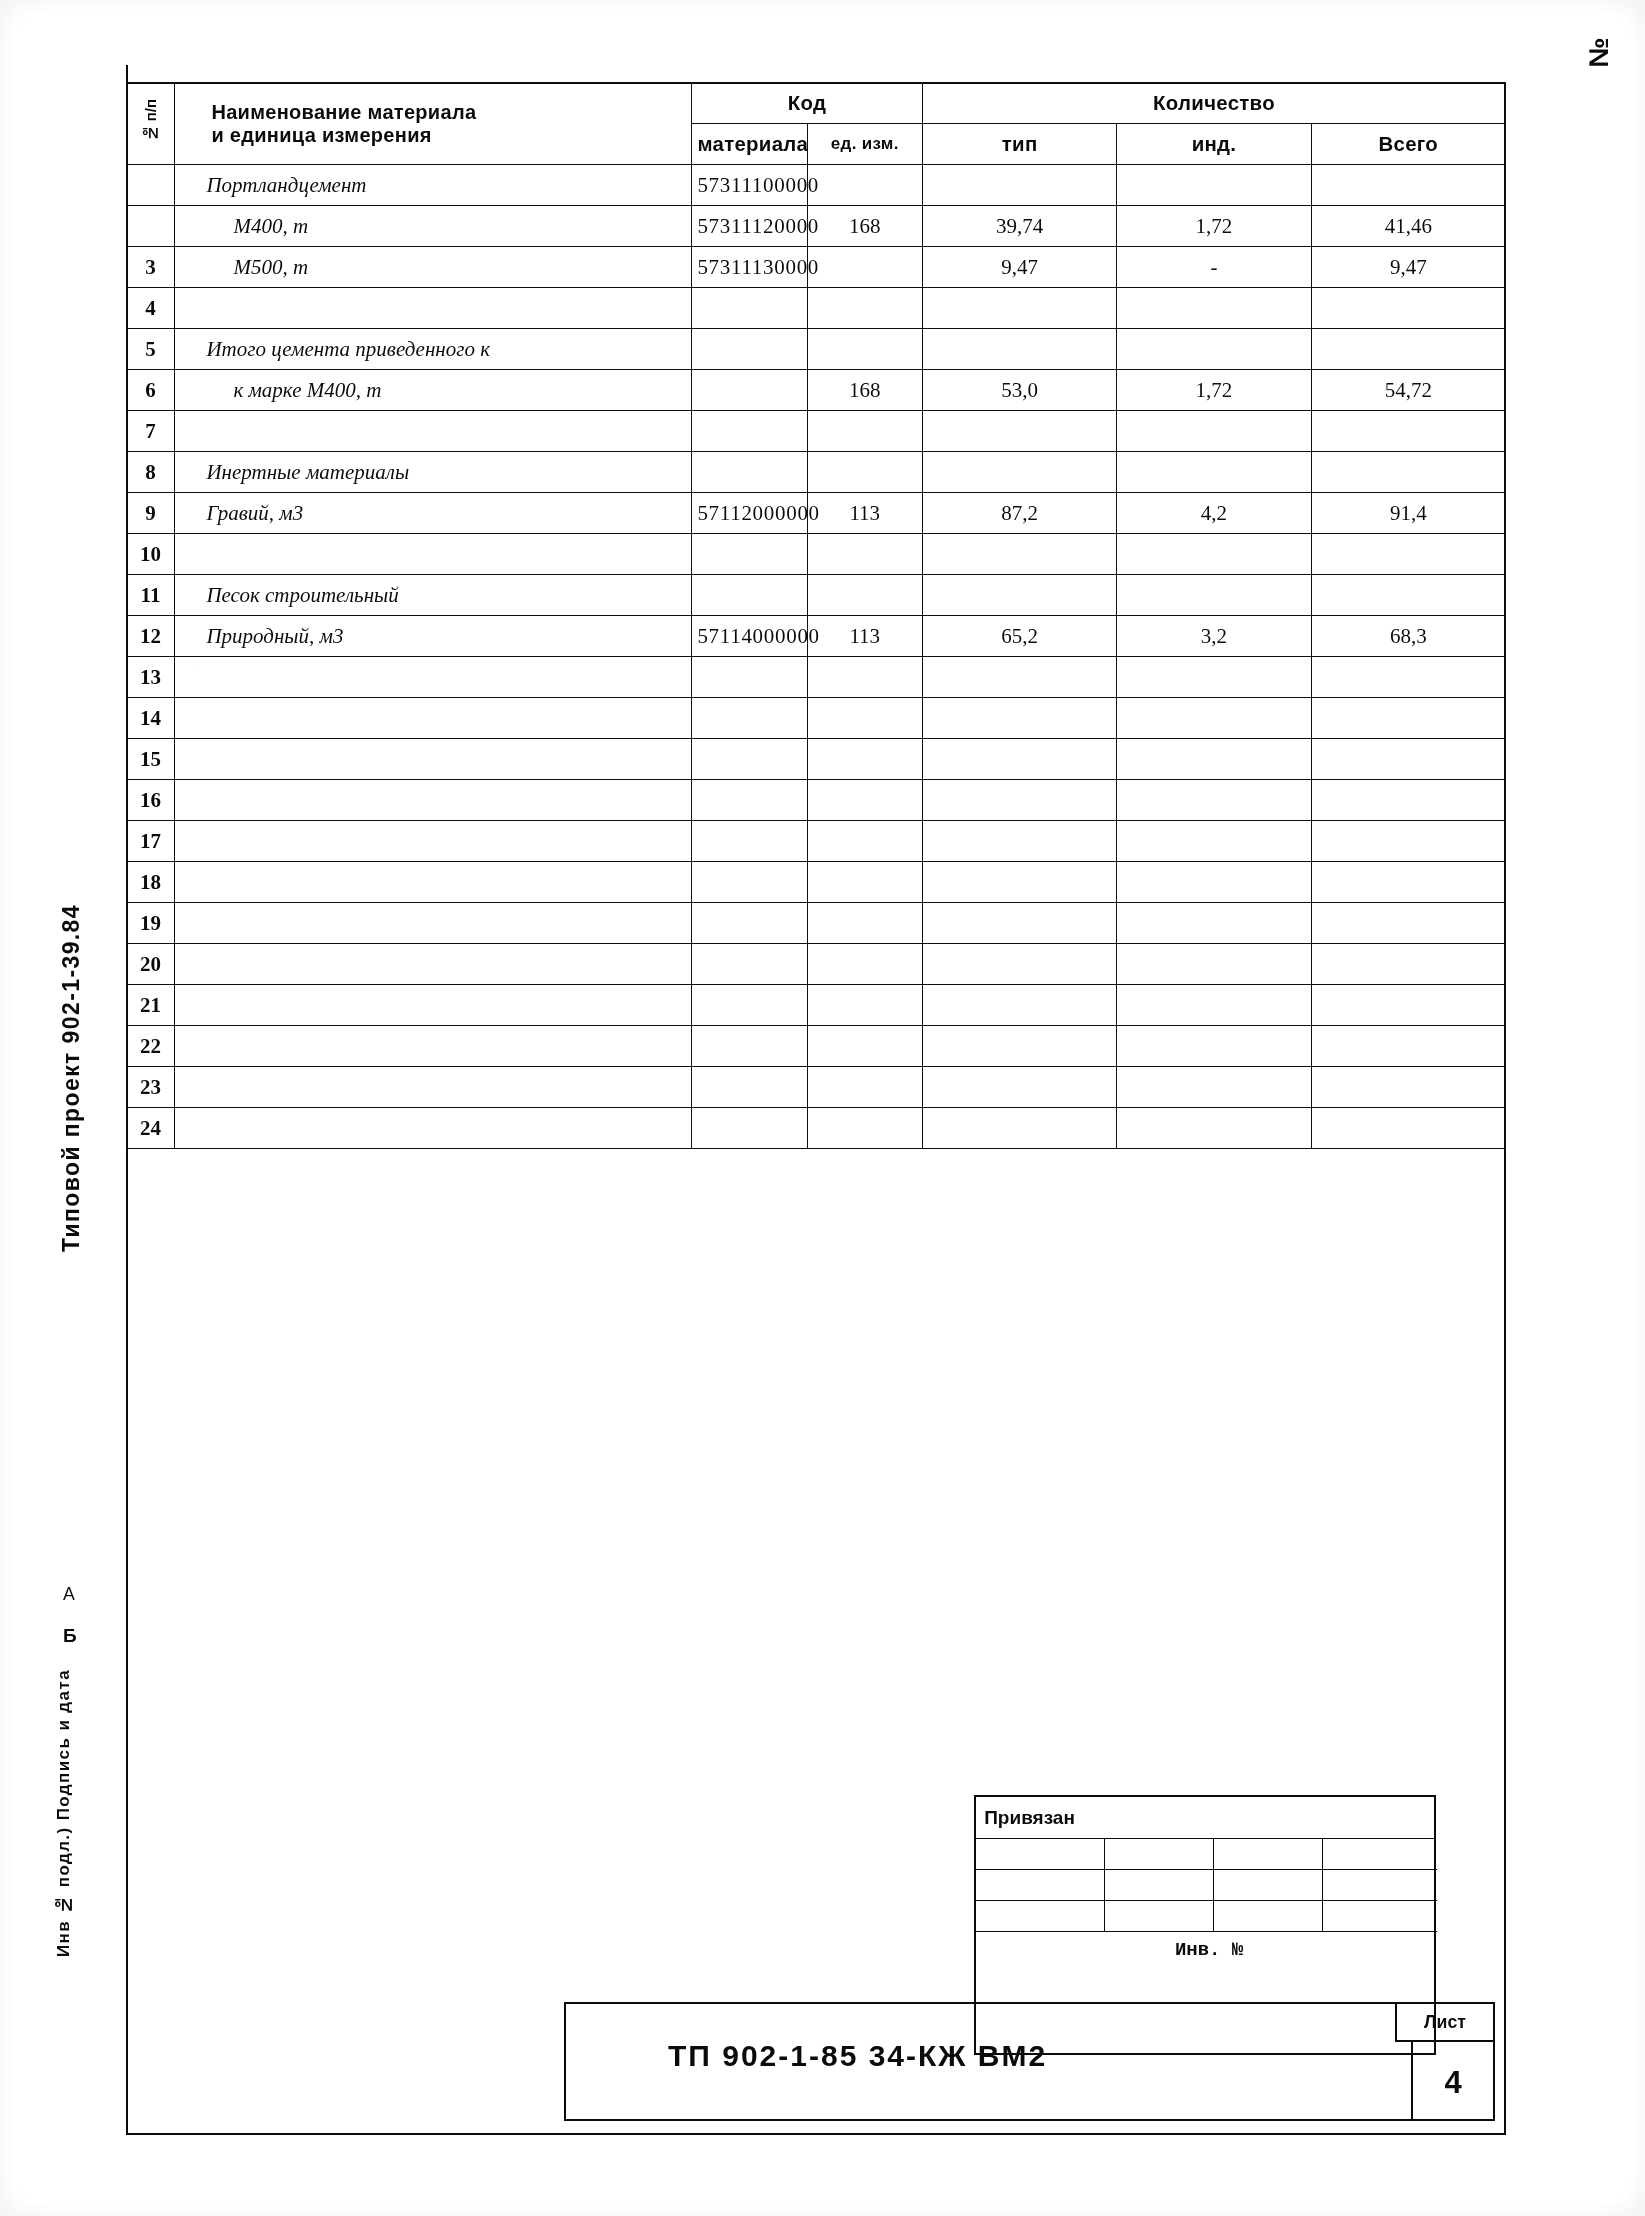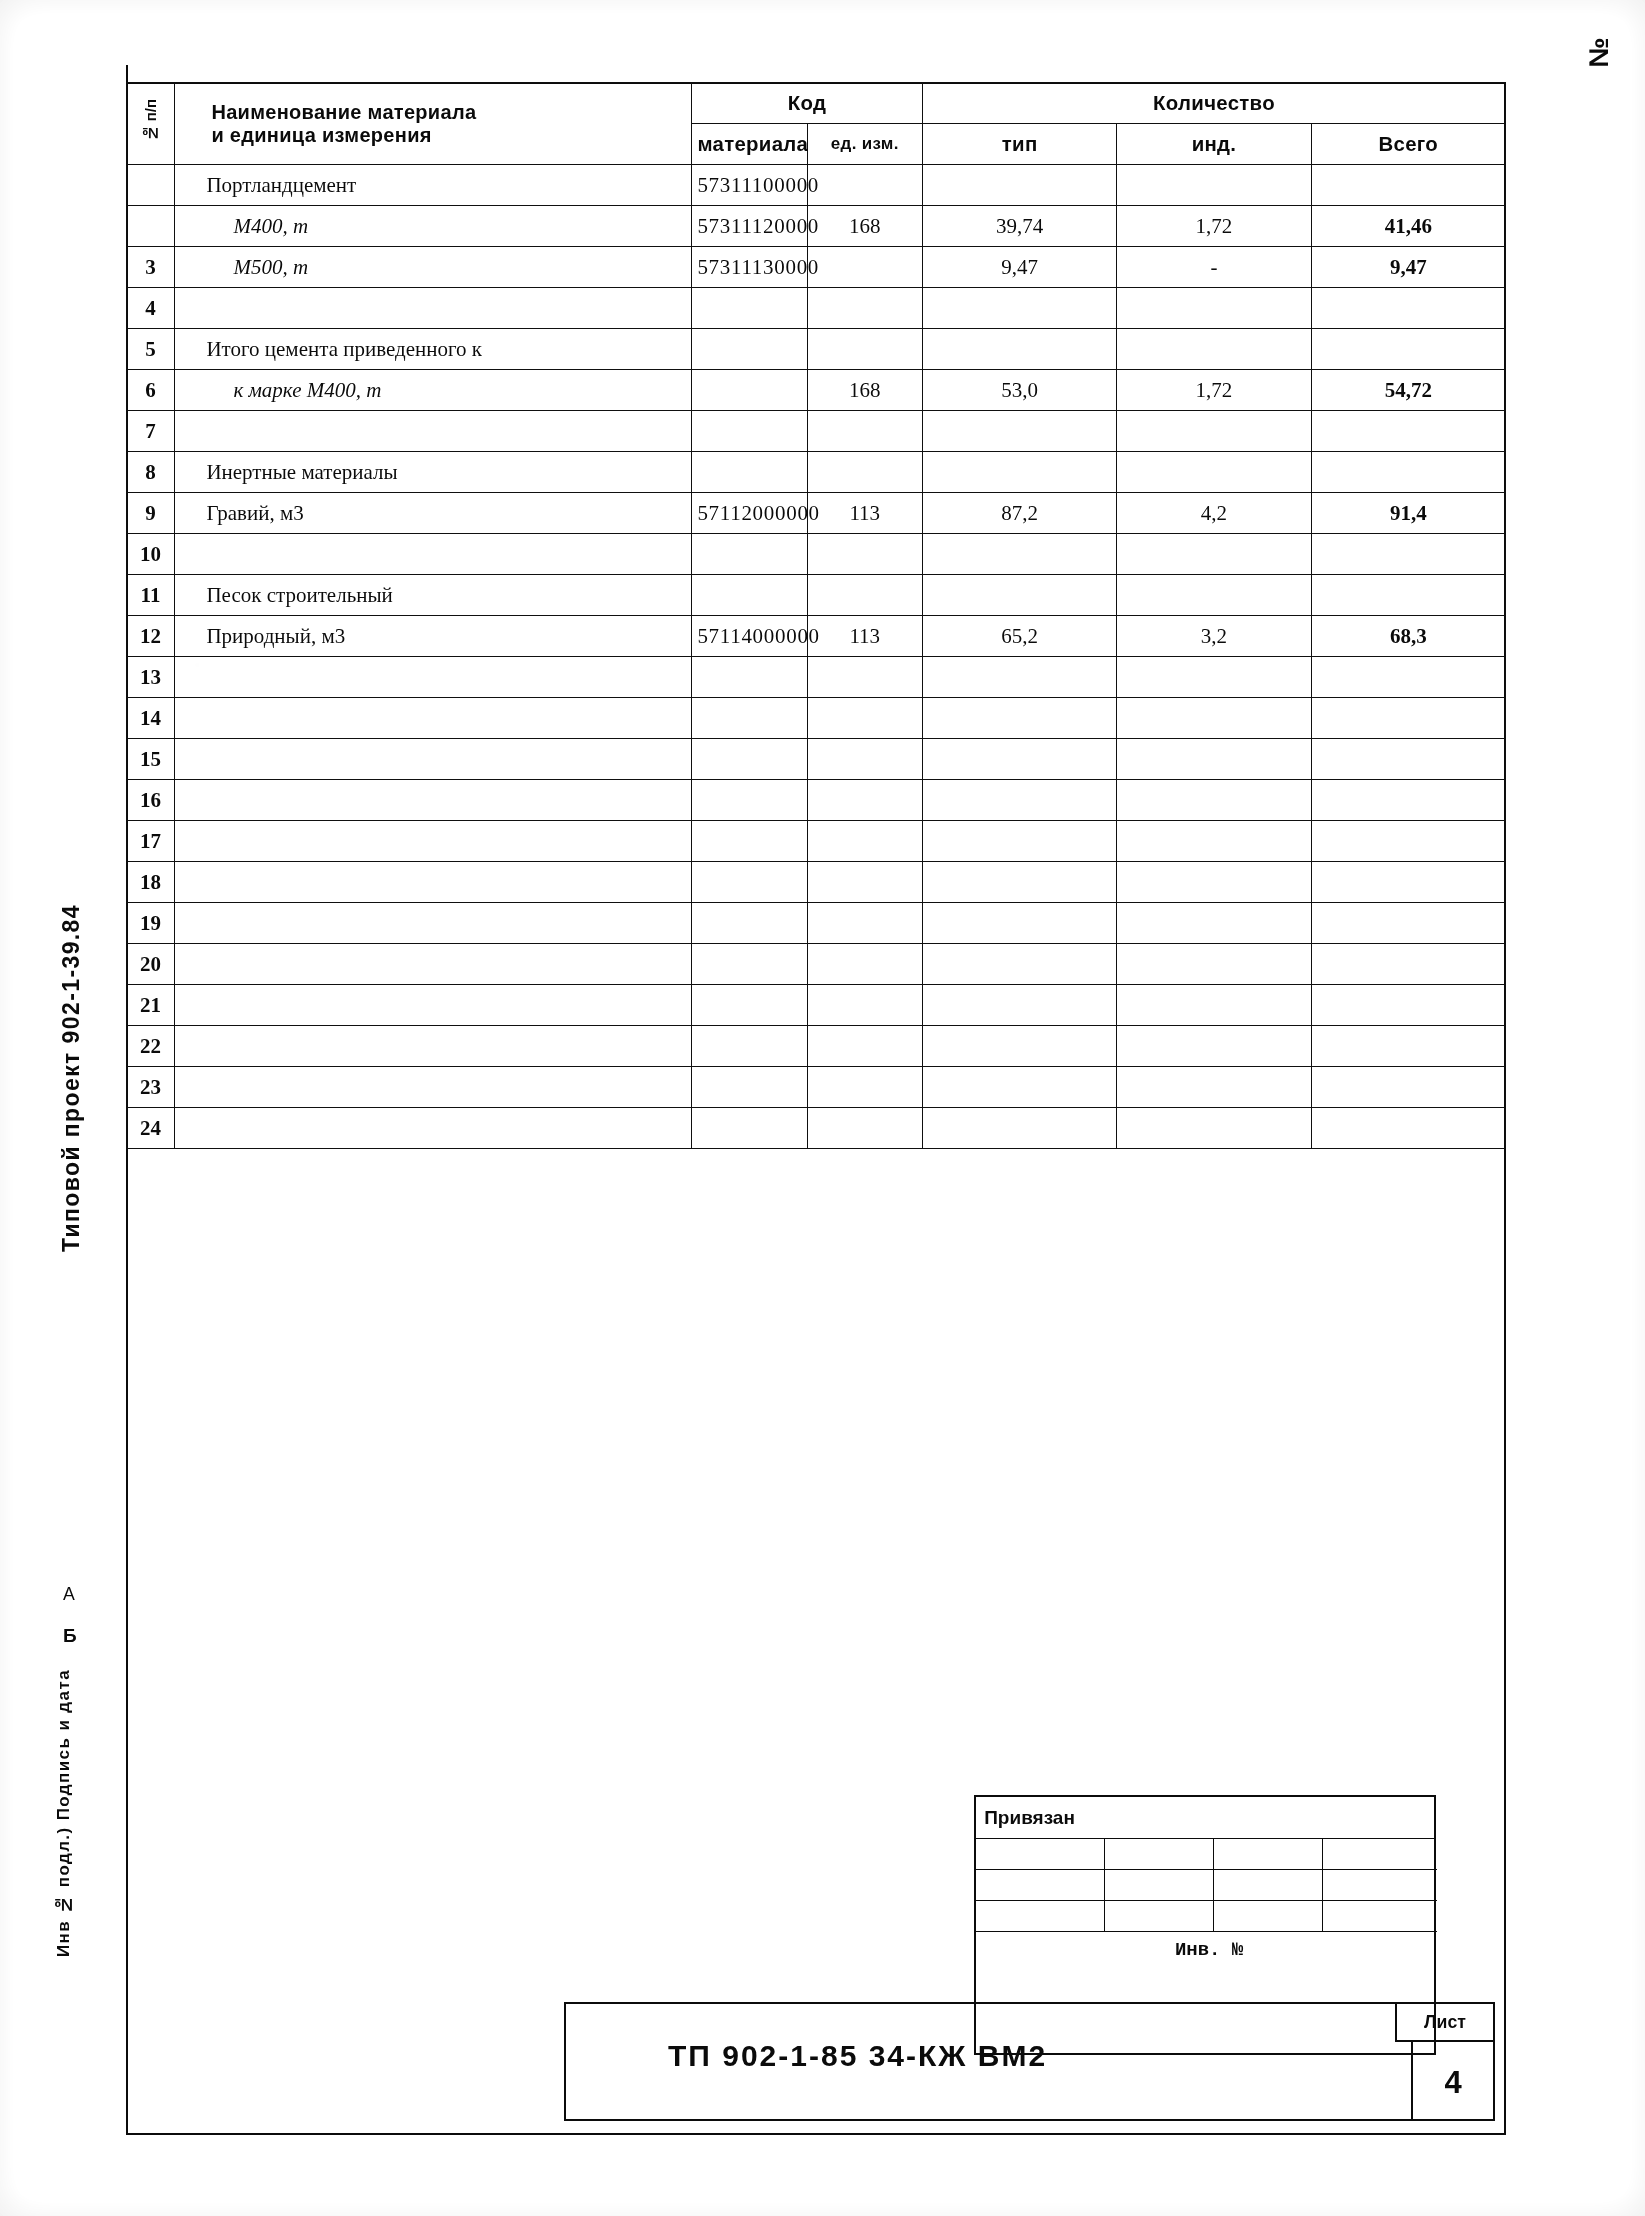--- a/index.html
+++ b/index.html
@@ -116,34 +116,34 @@
     text-align: center;
     font-size: 20.4px;
     letter-spacing: 0.3px;
   }
   .c-num   { width: 48px;  text-align: center; font-family:"Liberation Sans",sans-serif; font-size: 18.4px; font-weight:700;}
   .c-name  { width: 517px; text-align: left; }
   .c-code  { width: 231px; text-align: center; letter-spacing: 0.7px;}
   .c-unit  { width: 82px; text-align: center; }
   .c-type  { width: 102px; text-align: center; }
   .c-ind   { width: 102px; text-align: center; }
-  .c-all   { width: 119px; text-align: center; font-weight: bold; }
+  .c-all   { width: 119px; text-align: center; }
 
   .hdr-row1 th { height: 50px; }
   .hdr-row2 th { height: 50px; }
   .num-head {
     font-size: 15px;
     writing-mode: vertical-rl;
     transform: rotate(180deg);
     letter-spacing: 0;
     line-height: 1;
   }
   .name-cell-inner { display:block; padding-left: 31px; font-family:"Liberation Sans",sans-serif; font-weight:700; font-size:20px;}
   .name-sub { display:block; padding-left: 31px; font-family:"Liberation Sans",sans-serif; font-weight:700; font-size:20px; }
-  .data-name-txt { padding-left: 26px; }
+  .data-name-txt { padding-left: 26px; font-style: italic; }
   .data-name-ind { padding-left: 53px; font-style: italic; }
   .row-body td { height: 49px; }
 
   
   .stamp-box {
     position: absolute;
     left: 974px;
     top: 1795px;
     width: 462px;
     height: 260px;

